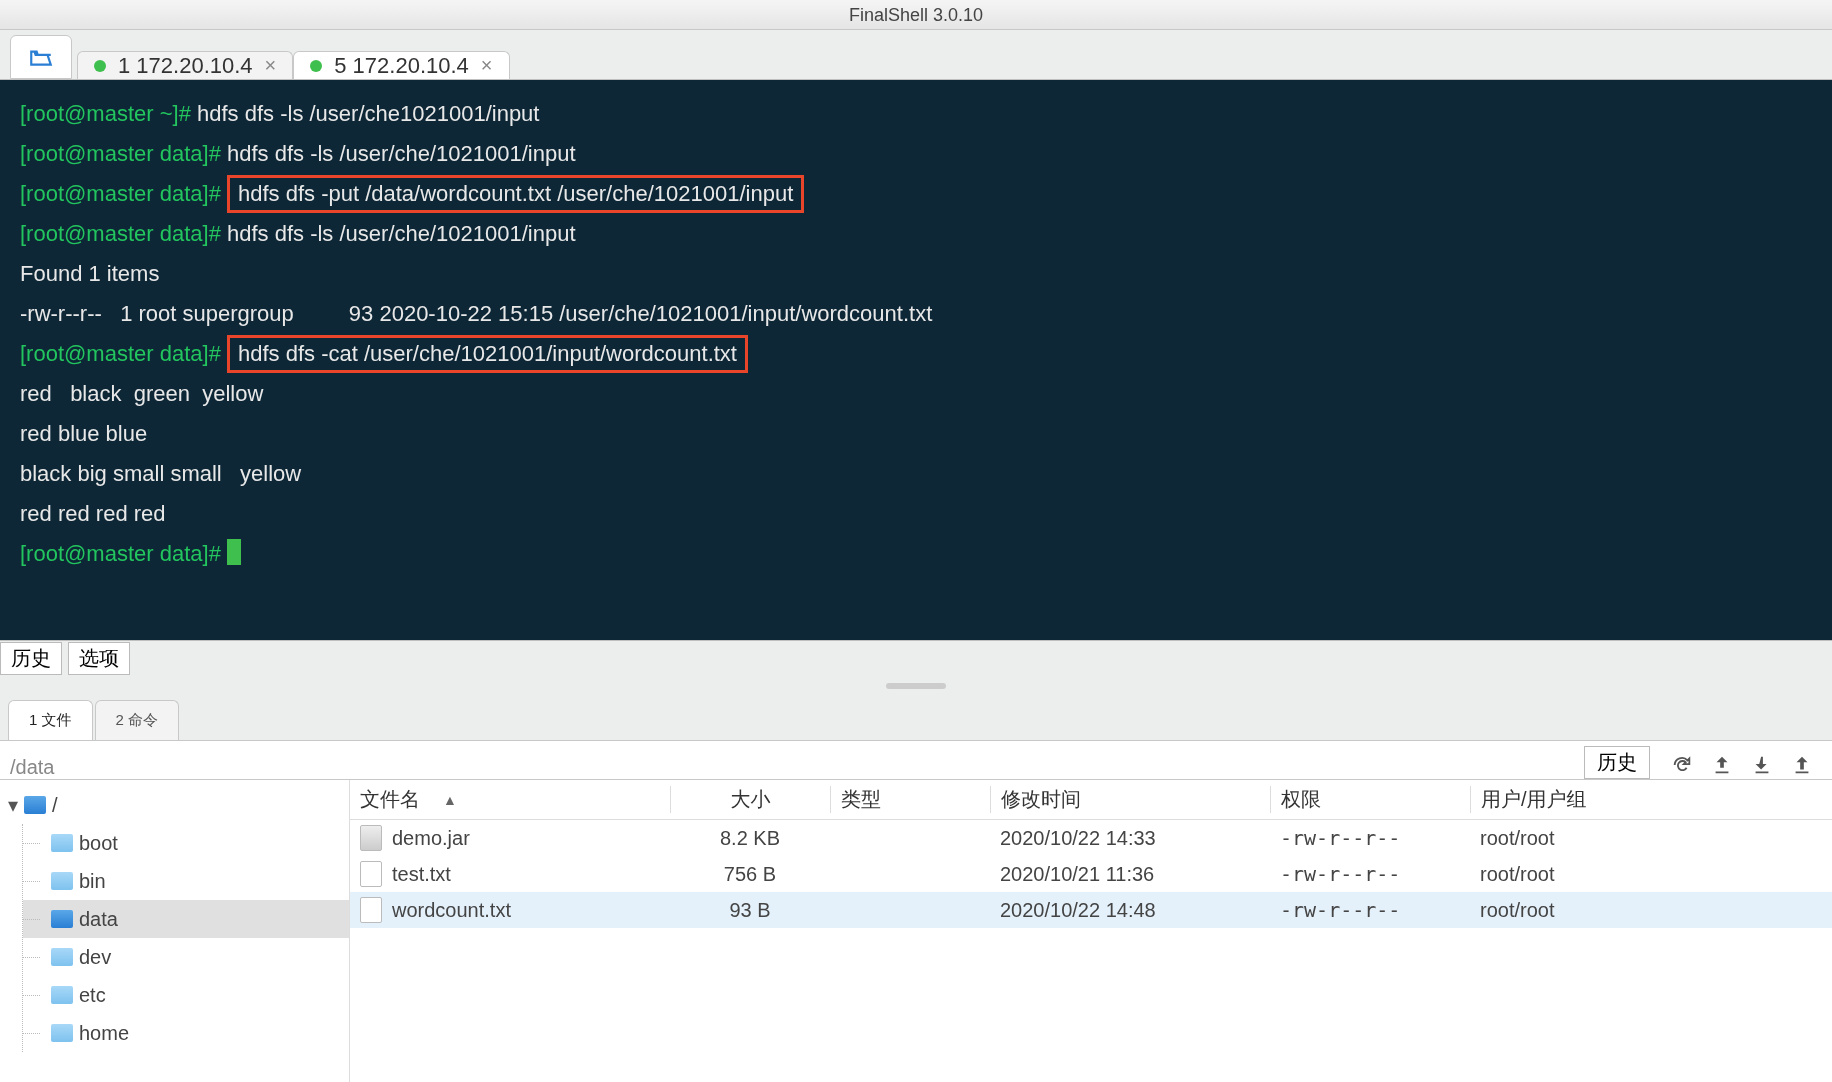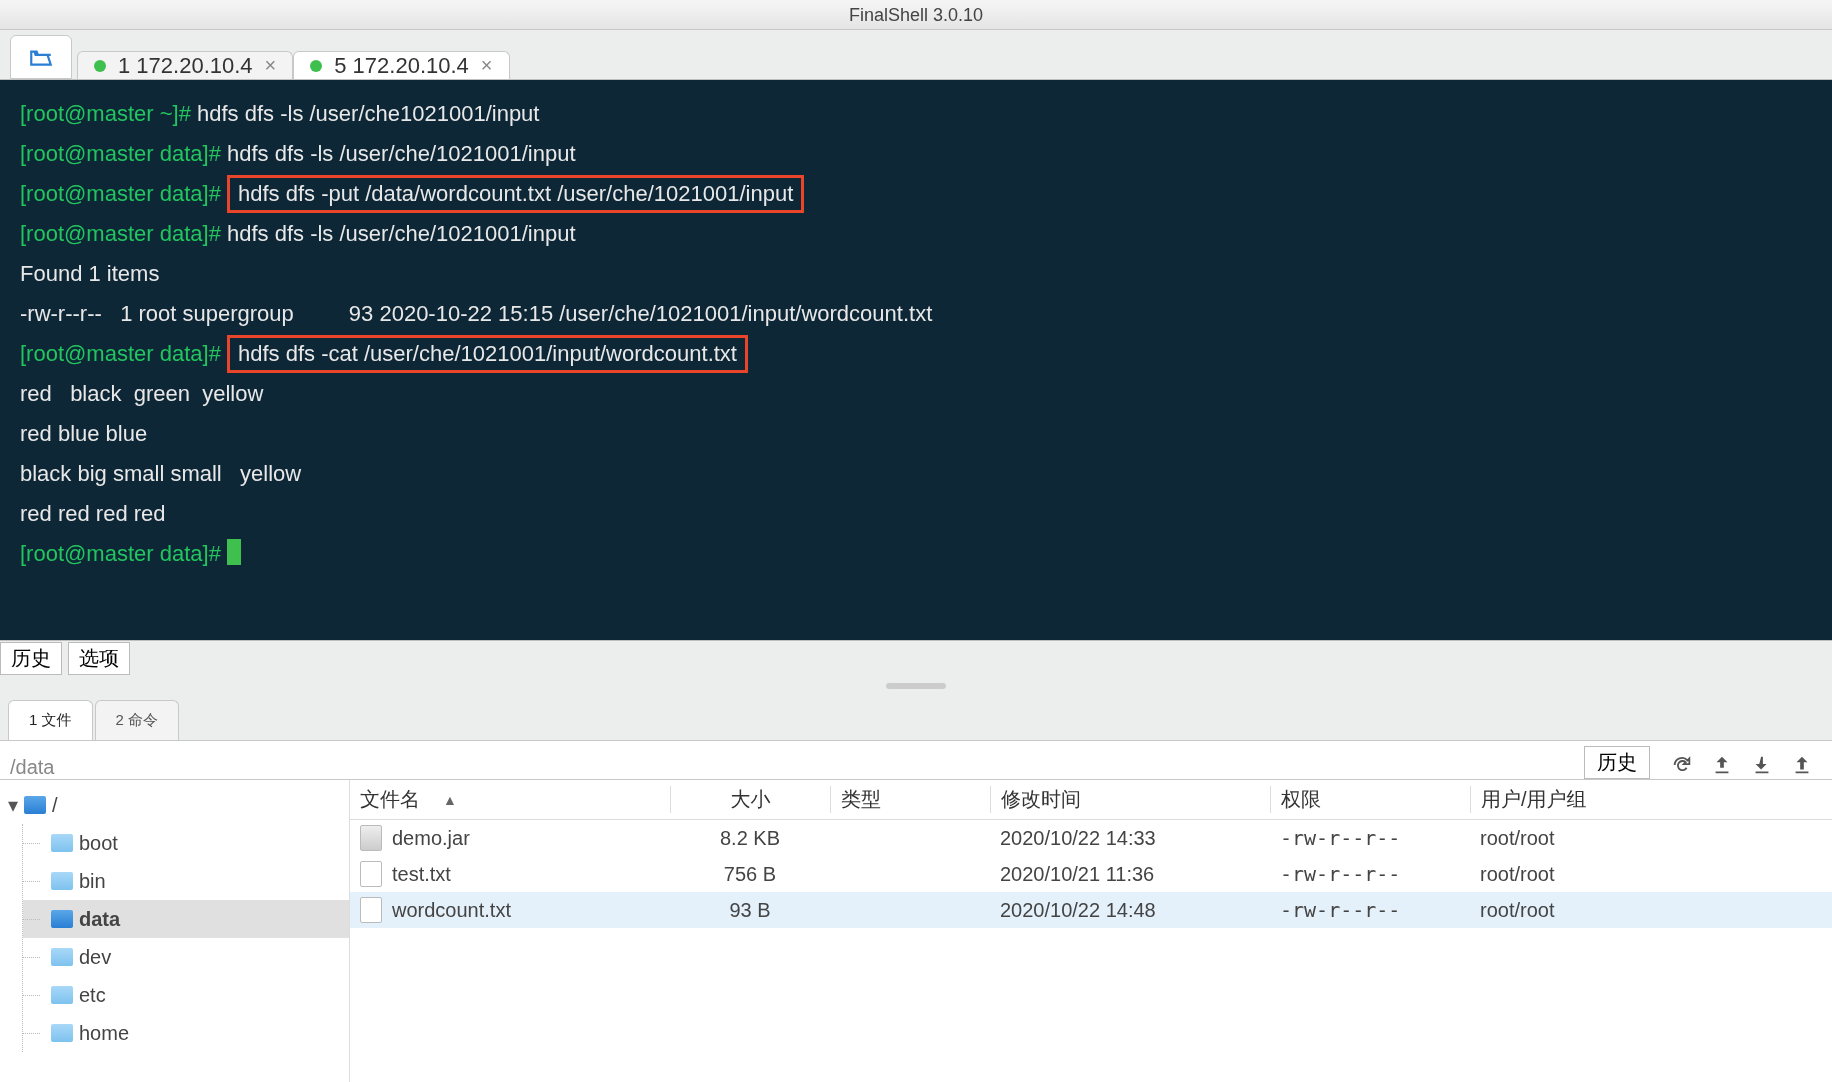--- a/index.html
+++ b/index.html
@@ -42,21 +42,21 @@
 .hist-btn { background:#fff; border:1px solid #bbb; padding:2px 12px; font-size:20px; margin-right:12px; }
 .tb-icon { width:28px; height:28px; margin:0 6px; color:#666; display:flex; align-items:center; justify-content:center; }
 .tb-icon svg { width:22px; height:22px; }
 
 
 .fb { display:flex; height:302px; background:#fff; }
 .tree { width:350px; border-right:1px solid #ddd; padding:6px 0; font-size:20px; color:#444; overflow:hidden; }
 .tree-row { height:38px; display:flex; align-items:center; padding-left:8px; gap:6px; }
 .tree-row .fold-icon { width:22px; height:18px; background:linear-gradient(#a8d8f8,#7ec2ef); border-radius:2px; position:relative; }
 .tree-row.root .fold-icon { background:linear-gradient(#5aa7e8,#2a7fd4); }
-.tree-row.sel { background:#e0e0e0;font-weight:bold; }
+.tree-row.sel { background:#e0e0e0; }
 .tree-row.sel .fold-icon { background:linear-gradient(#5aa7e8,#2a7fd4); }
 .tree-children { margin-left:22px; border-left:1px dotted #bbb; }
 .tree-children .tree-row { padding-left:4px; position:relative; }
 .tree-children .tree-row::before { content:""; position:absolute; left:-1px; top:19px; width:18px; border-top:1px dotted #bbb; }
 
 .filelist { flex:1; font-size:20px; color:#444; }
 .fl-head { height:40px; display:flex; align-items:center; border-bottom:1px solid #ddd; color:#333; }
 .fl-head > div, .fl-row > div { padding:0 10px; }
 .c-name { width:320px; display:flex; align-items:center; gap:10px; }
 .c-size { width:160px; text-align:center; border-left:1px solid #ddd; }

